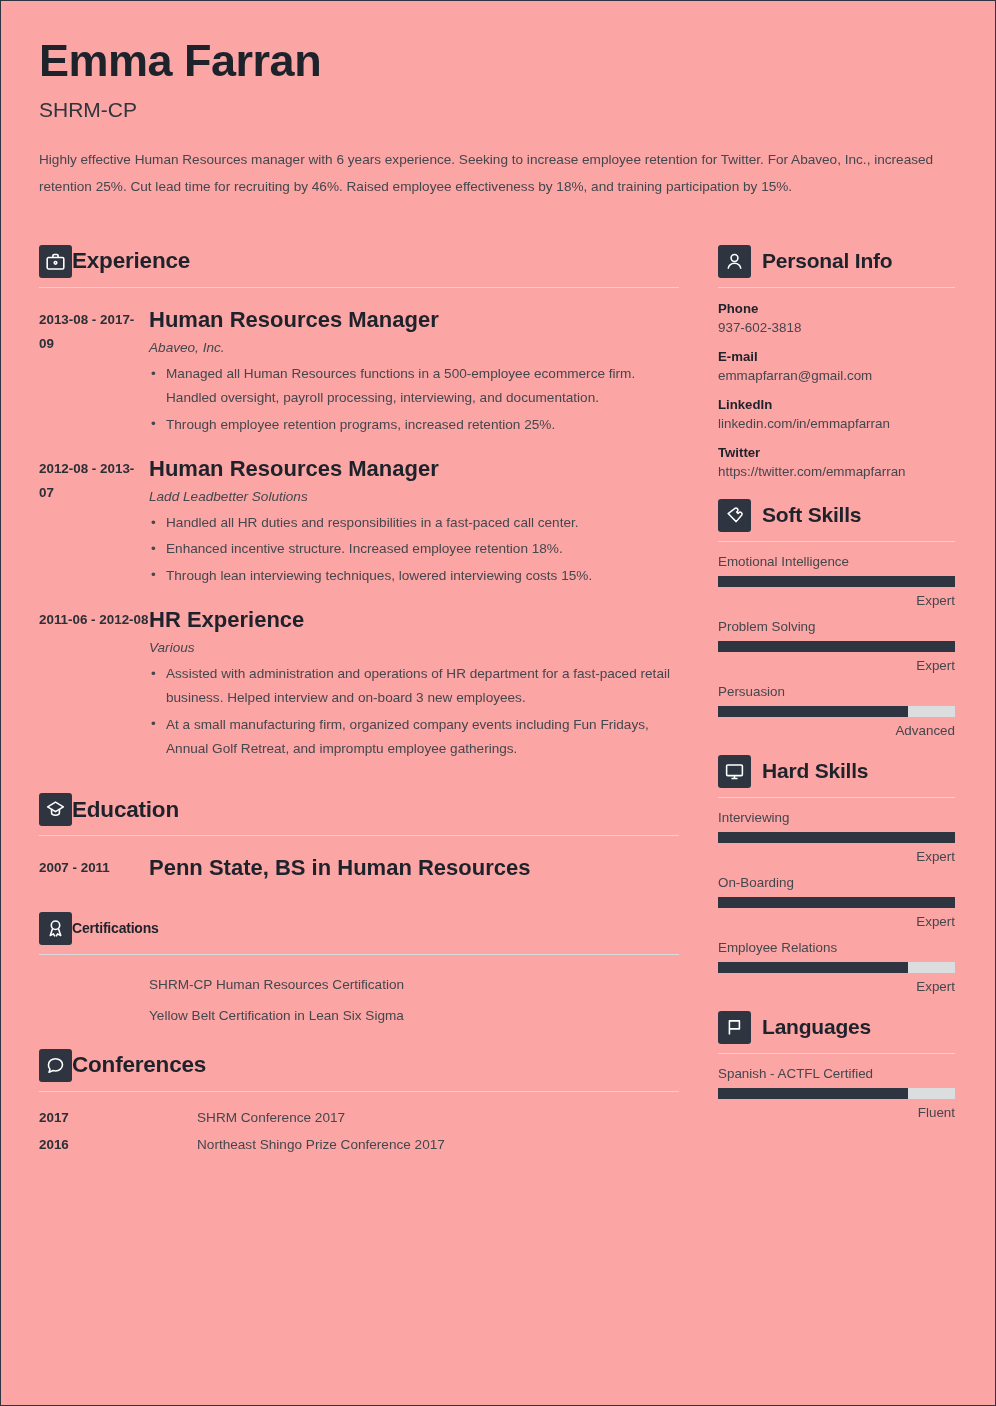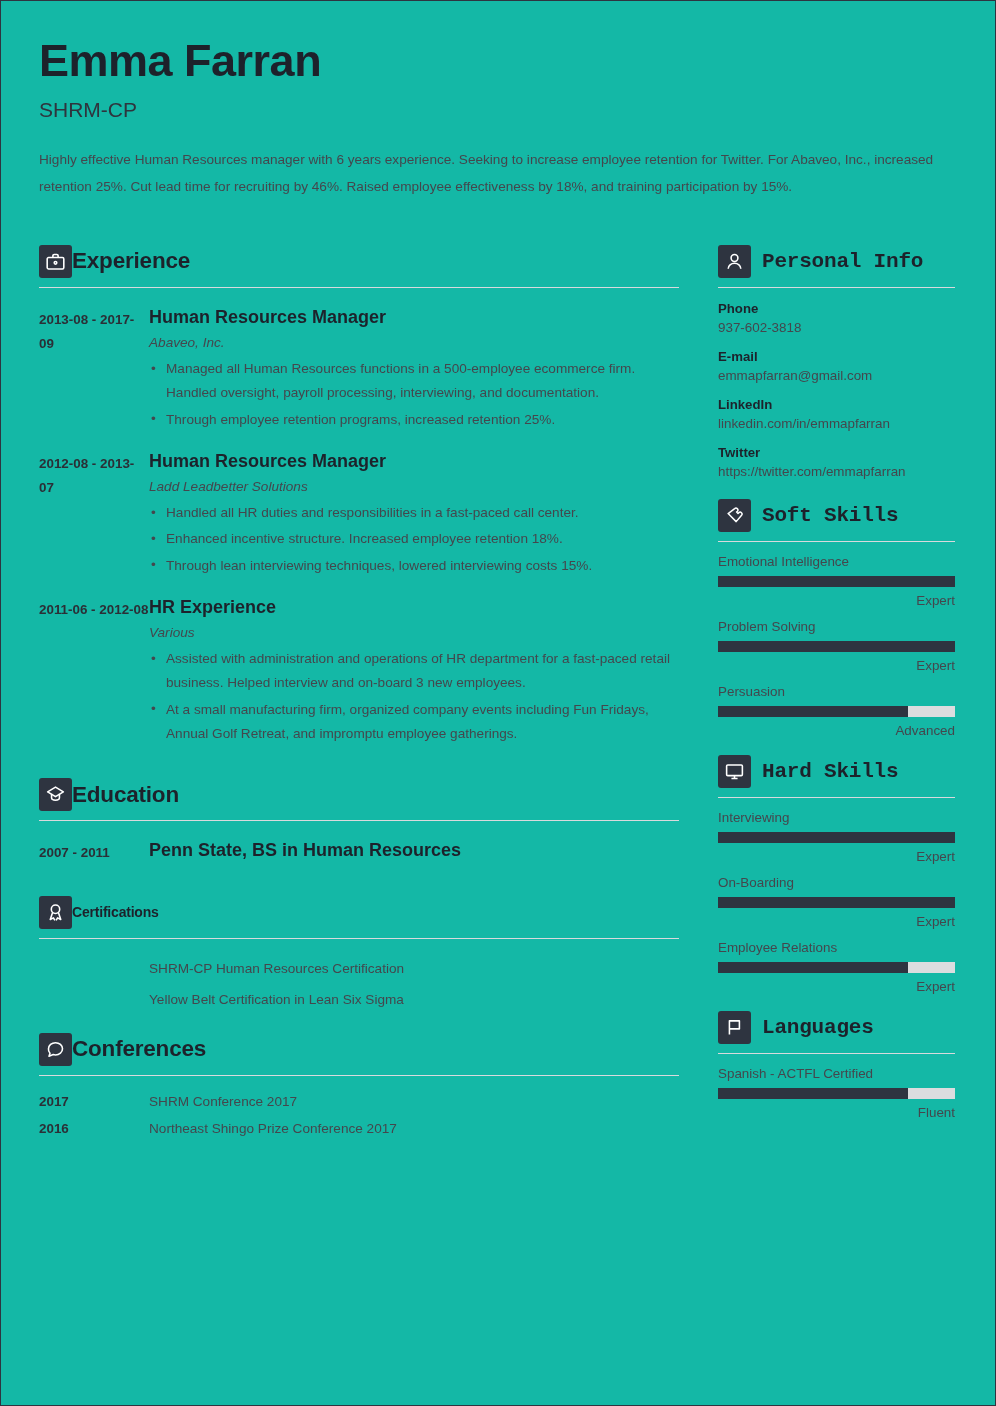--- a/index.html
+++ b/index.html
@@ -9,21 +9,21 @@
     height: 1406px;
     background: #ffffff;
     font-family: "Liberation Sans", sans-serif;
     -webkit-font-smoothing: antialiased;
   }
 
   .page {
     position: relative;
     width: 996px;
     height: 1406px;
-    background: #14b8a6;
+    background: #fca5a5;
     border: 1px solid #2e3440;
     overflow: hidden;
   }
 
   .page-inner {
     padding: 36px 42px 0 38px;
   }
 
   
   .resume-name {
@@ -106,21 +106,21 @@
     width: 110px;
     flex: 0 0 110px;
     font-size: 13.4px;
     font-weight: bold;
     color: #2b2f36;
     line-height: 1.85;
     padding-top: 2px;
   }
   .entry-body { flex: 1 1 auto; }
   .entry-role {
-    font-size: 18px;
+    font-size: 22px;
     font-weight: bold;
     color: #1d222b;
     line-height: 1.25;
   }
   .entry-org {
     font-size: 13.6px;
     font-style: italic;
     color: #44474d;
     margin-top: 7px;
   }
@@ -152,20 +152,21 @@
     margin-left: 110px;
     line-height: 1.4;
     padding: 6px 0;
   }
 
   
   .conf-list { padding-top: 12px; }
   .conf-row {
     display: flex;
     padding: 6px 0;
+    gap: 48px;
   }
   .conf-year {
     width: 110px;
     flex: 0 0 110px;
     font-size: 13.4px;
     font-weight: bold;
     color: #2b2f36;
   }
   .conf-name {
     font-size: 13.6px;
@@ -178,21 +179,20 @@
     display: flex;
     align-items: center;
     gap: 11px;
     padding-top: 16px;
   }
   .r-title {
     font-size: 21px;
     font-weight: bold;
     color: #1d222b;
     letter-spacing: -0.2px;
-    font-family: Liberation Mono, monospace;
   }
   .r-rule {
     height: 1px;
     background: #d8dadd;
     margin-top: 9px;
   }
 
   .info-block { padding-top: 13px; }
   .info-label {
     font-size: 13.2px;

